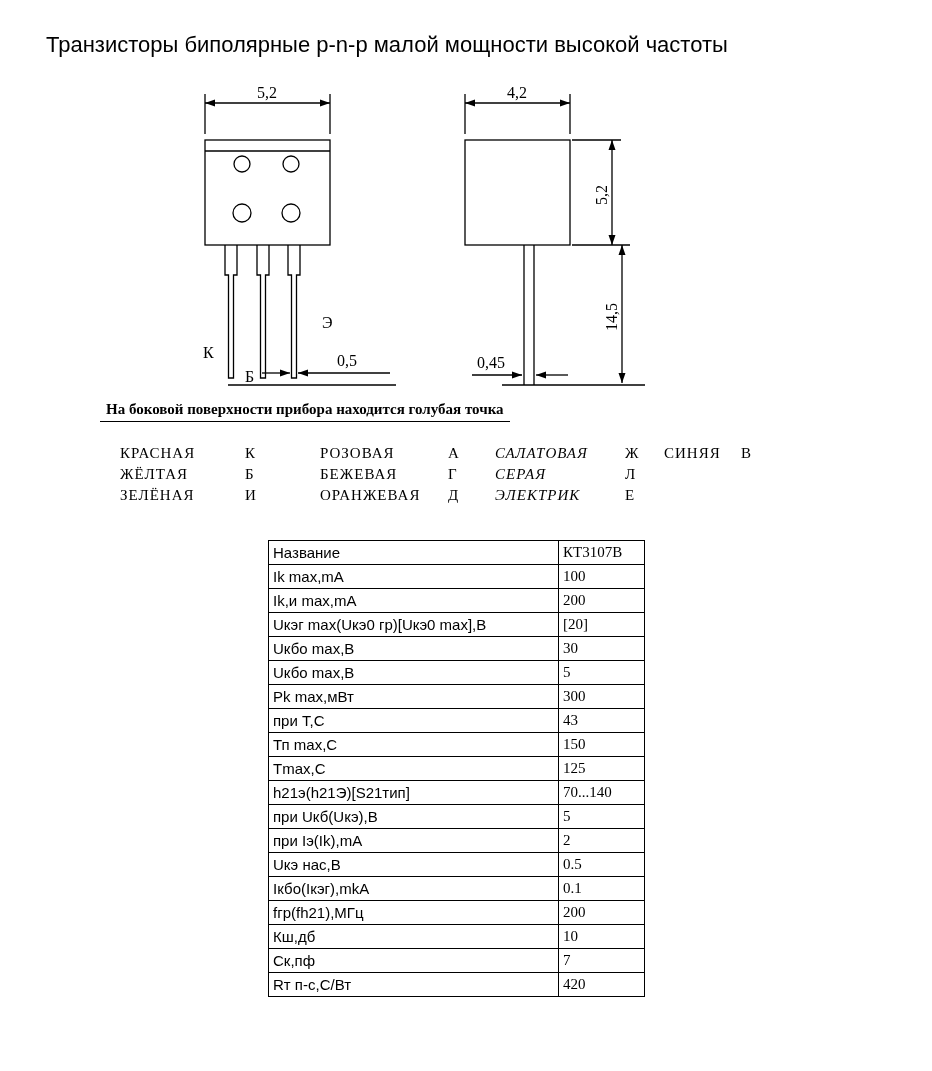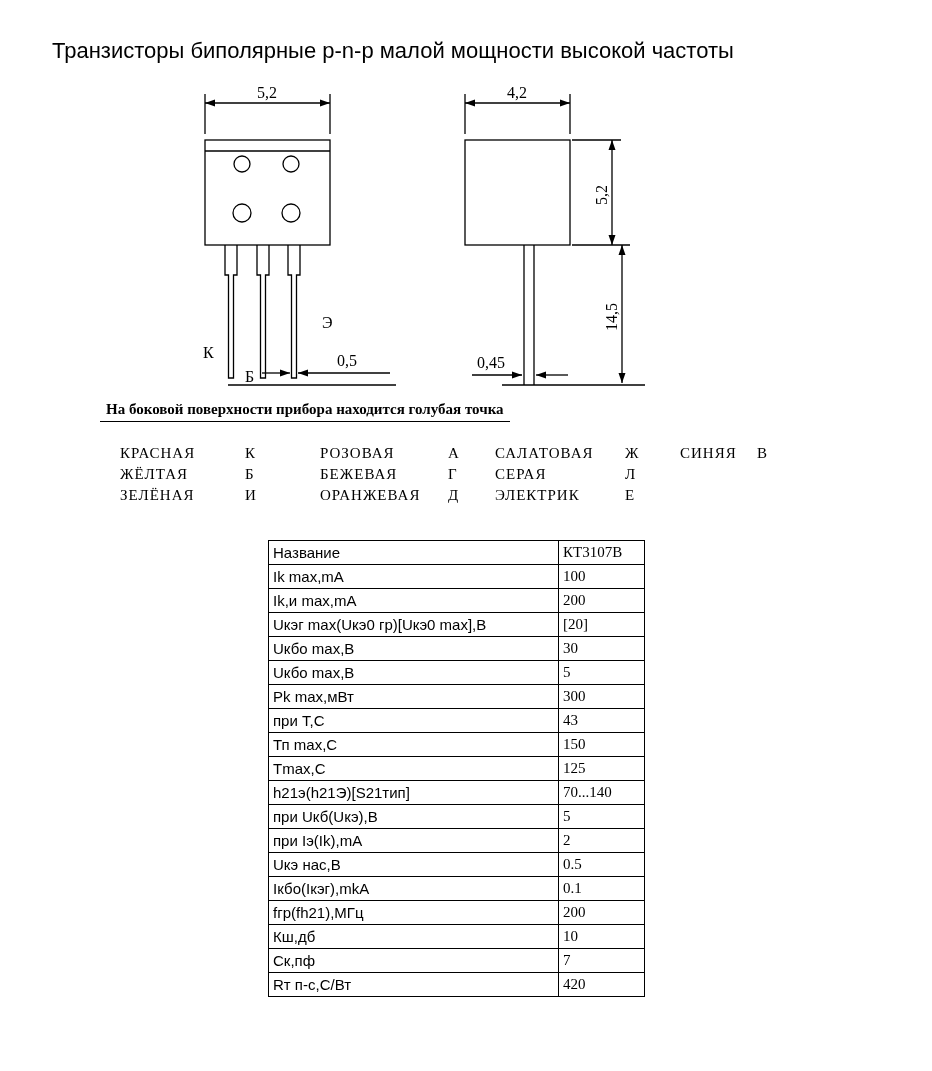--- a/index.html
+++ b/index.html
@@ -6,42 +6,42 @@
   .page{
     position:relative;
     width:932px;height:1071px;
     background:#ffffff;
     font-family:"Liberation Sans", sans-serif;
     color:#000;
     overflow:hidden;
   }
   .title{
     position:absolute;left:42px;top:28px;
-    font-size:22px;font-weight:normal;margin:10px;
+    font-size:22px;font-weight:normal;margin:4px;
     font-family:"Liberation Sans", sans-serif;
     white-space:nowrap;
   }
   .drawing{position:absolute;left:0;top:70px;}
   .notes{
     position:absolute;left:100px;top:398px;width:660px;
     font-family:"Liberation Serif", serif;
     font-weight:bold;font-size:15px;line-height:22px;
   }
   .note span{display:inline-block;border-bottom:1px solid #000;padding:0 6px 1px 6px;}
   .color-table{
     position:absolute;left:0;top:443px;width:932px;height:70px;
     font-family:"Liberation Serif", serif;
     font-size:15px;letter-spacing:1px;
   }
   .color-group{position:absolute;top:0;}
   .color-row{line-height:21px;white-space:nowrap;}
   .cname{display:inline-block;}
   .g1 .cname{width:125px;}
   .g2 .cname{width:128px;}
-  .g3 .cname{width:130px;}
+  .g3 .cname{width:130px;font-style:italic;}
   .g4 .cname{width:77px;}
   .spec-table{
     position:absolute;left:268px;top:540px;
     border-collapse:collapse;
     font-family:"Liberation Sans", sans-serif;
     font-size:15px;
   }
   .spec-table td{
     border:1px solid #000;
     padding:2px 5px 2px 4px;
@@ -158,21 +158,21 @@
       <div class="color-row">
         <span class="cname">САЛАТОВАЯ</span><span class="ccode">Ж</span>
       </div>
       <div class="color-row">
         <span class="cname">СЕРАЯ</span><span class="ccode">Л</span>
       </div>
       <div class="color-row">
         <span class="cname">ЭЛЕКТРИК</span><span class="ccode">Е</span>
       </div>
     </div>
-    <div class="color-group g4" style="left:680px">
+    <div class="color-group g4" style="left:664px">
       <div class="color-row">
         <span class="cname">СИНЯЯ</span><span class="ccode">В</span>
       </div>
     </div>
   </div>
 
   <table class="spec-table">
     <tbody>
       <tr>
           <td class="param">Название</td>

